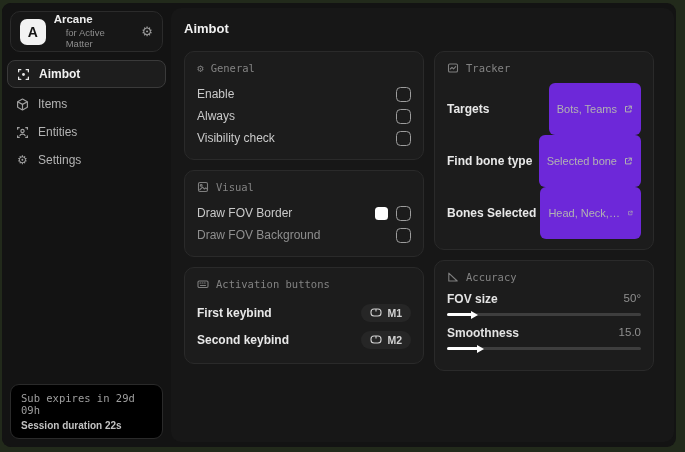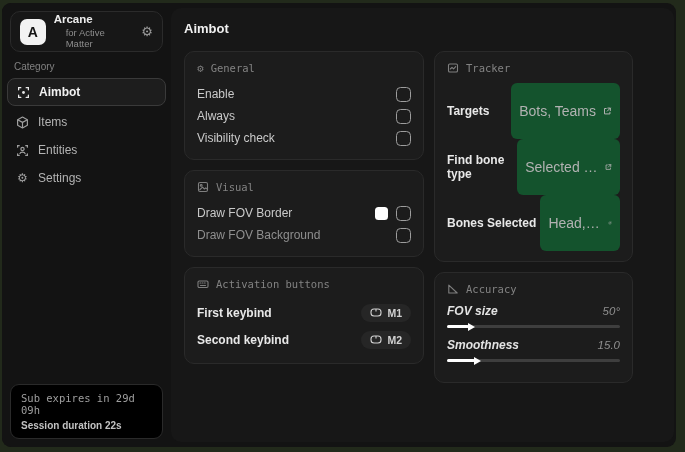--- a/index.html
+++ b/index.html
@@ -36,21 +36,21 @@
   .sub-line1 { font-family:"DejaVu Sans Mono", monospace; font-size:10.5px; color:#9f9f9f; }
   .sub-line2 { font-size:10px; font-weight:700; color:#c2c2c2; margin-top:4px; }
 
   
   .main { position:absolute; left:169px; top:5px; width:503px; height:434px;
           background:#171717; border-radius:10px; padding:13px 0 0 13px; }
   .page-title { color:#f0f0f0; font-size:13px; font-weight:800; }
 
   .columns { display:flex; gap:10px; margin-top:15px; }
   .col-left  { width:240px; display:flex; flex-direction:column; gap:10px; }
-  .col-right { width:199px; display:flex; flex-direction:column; gap:10px; }
+  .col-right { width:220px; display:flex; flex-direction:column; gap:10px; }
 
   .card { background:#1c1c1c; border:1px solid #2a2a2a; border-radius:10px; padding:10px 12px; }
   .card-header { display:flex; align-items:center; gap:7px; color:#838383;
                  font-family:"DejaVu Sans Mono", monospace; font-size:10.5px; margin-bottom:9px; }
   .card-header svg, .card-header .hglyph { color:#7f7f7f; }
   .hglyph { font-size:11px; line-height:1; }
 
   .row { display:flex; align-items:center; min-height:22px; }
   .row-label { font-size:12px; color:#c9c9c9; }
   .row-label.bright { color:#e8e8e8; font-weight:600; }
@@ -58,29 +58,29 @@
   .spacer { flex:1; }
 
   .checkbox { width:15px; height:15px; border:1.5px solid #9d9d9d; border-radius:4.5px;
               background:transparent; cursor:pointer; flex:0 0 15px; }
   .swatch { width:13px; height:13px; background:#ffffff; border-radius:3.5px; margin-right:8px; cursor:pointer; }
 
   .keypill { display:flex; align-items:center; gap:5px; background:#262626; border-radius:9px;
              padding:3px 9px; color:#d2d2d2; font-size:10.5px; font-weight:600; cursor:pointer; }
   .av-row { min-height:27px; }
 
-  .dd-pill { display:flex; align-items:center; gap:6px; background:#14532d; border-radius:6px;
-             padding:20px 8px; color:#b2b2b2; font-size:14px; cursor:pointer;
+  .dd-pill { display:flex; align-items:center; gap:6px; background:#6d28d9; border-radius:6px;
+             padding:20px 8px; color:#b2b2b2; font-size:11px; cursor:pointer;
              white-space:nowrap; overflow:hidden; }
   .dd-pill .dd-val { overflow:hidden; text-overflow:ellipsis; }
   .tr-row { min-height:26px; }
   .dd-wide { flex:1; margin-left:4px; justify-content:space-between; }
 
   .slider-group { margin-bottom:10px; }
-  .slider-head { display:flex; align-items:center;font-style:italic; }
+  .slider-head { display:flex; align-items:flex-start; }
   .slider-label { font-size:12px; font-weight:600; color:#e3e3e3; }
   .slider-value { margin-left:auto; font-size:11.5px; color:#8f8f8f; }
   .track { position:relative; height:3px; background:#3e3e3e; border-radius:2px; margin-top:7px; cursor:pointer; }
   .fill { position:absolute; left:0; top:0; height:3px; background:#ffffff; border-radius:2px; }
   .thumb { position:absolute; right:-6px; top:50%; transform:translateY(-50%);
            width:0; height:0; border-left:7px solid #ffffff;
            border-top:4px solid transparent; border-bottom:4px solid transparent; }
 
   svg { display:block; }
 </style>
@@ -93,21 +93,20 @@
 
     <div class="brand-card">
       <div class="logo">A</div>
       <div class="brand-text">
         <span class="brand-name">Arcane</span>
         <span class="brand-sub">for Active Matter</span>
       </div>
       <span class="brand-gear">⚙</span>
     </div>
 
-    <div class="category">Category</div>
 
     <div class="nav">
 
       <div class="nav-item selected">
         <span class="nav-icon">
           <svg width="13" height="13" viewBox="0 0 12 12" fill="none" stroke="currentColor" stroke-width="1.2" stroke-linecap="round">
             <path d="M1.5 3.5 V1.5 H3.5 M8.5 1.5 H10.5 V3.5 M10.5 8.5 V10.5 H8.5 M3.5 10.5 H1.5 V8.5"></path>
             <circle cx="6" cy="6" r="1.3" fill="currentColor" stroke="none"></circle>
           </svg>
         </span>

